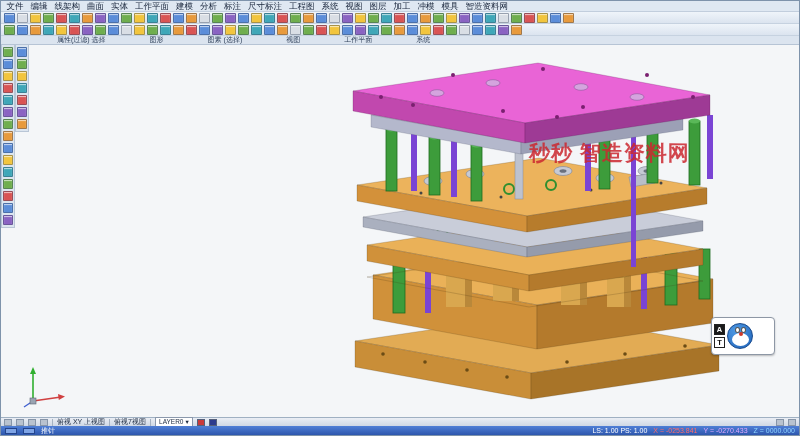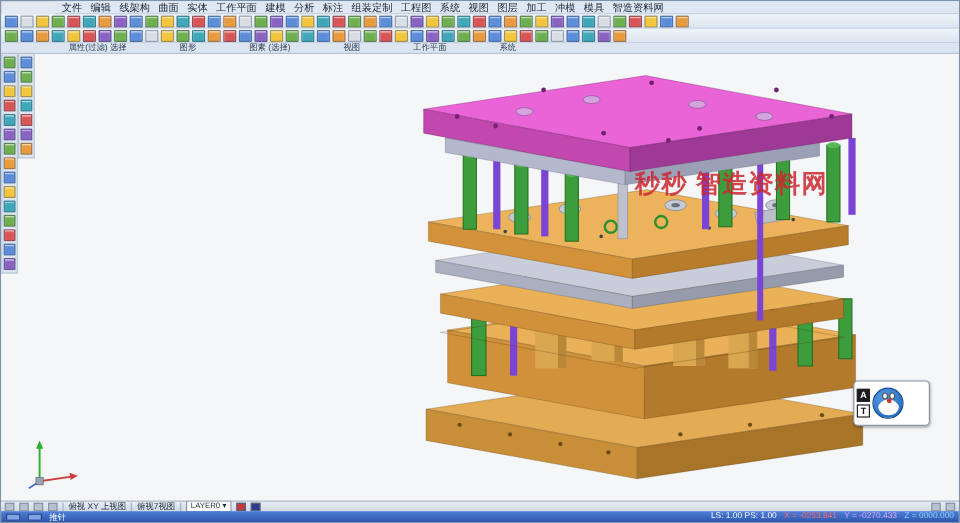--- a/index.html
+++ b/index.html
@@ -9,21 +9,21 @@
 
   
   .titlebar { height:12px; background:linear-gradient(#eaf4fd,#c3daf0); display:flex; align-items:center; padding:0 3px; font-size:8.5px; color:#16233a; border-bottom:1px solid #a8bcd2; }
   .appicon { width:8px; height:8px; background:linear-gradient(#7fb2e8,#2d62b0); border:1px solid #1d467e; margin-right:3px; }
   .titletext { flex:1; text-align:center; white-space:nowrap; overflow:hidden; }
   .winbtns { display:flex; gap:1px; }
   .winbtn { width:14px; height:9px; font-size:6.5px; line-height:7px; text-align:center; color:#2c3c52; background:linear-gradient(#ffffff,#d8e3ef); border:1px solid #8ea2ba; }
   .winbtn.close { background:linear-gradient(#f2b9b0,#d96a5a); color:#fff; border-color:#a94335; }
 
   
-  .menubar { height:11px; background:#dfe8f2; display:flex; align-items:center; padding-left:2px; font-size:8.5px; border-bottom:1px solid #c2cedd;margin-left:45px; }
+  .menubar { height:11px; background:#dfe8f2; display:flex; align-items:center; padding-left:2px; font-size:8.5px; border-bottom:1px solid #c2cedd; }
   .menu-item { padding:0 3.5px; color:#17243a; line-height:11px; white-space:nowrap; }
 
   
   .toolbar { height:12px; background:linear-gradient(#eff4fa,#dbe4ef); display:flex; align-items:center; gap:2px; padding:0 3px; border-bottom:1px solid #c6d2e0; }
   .tool-icon { width:11px; height:10px; border:1px solid rgba(55,70,95,.40); border-radius:1px; box-shadow:inset 0 1px 1px rgba(255,255,255,.65); flex:0 0 auto; }
   .groupsrow { height:9px; background:#dbe4ef; border-bottom:1px solid #b6c4d5; display:flex; align-items:center; gap:44px; padding-left:56px; font-size:7px; color:#2d3e58; }
   .group-label { white-space:nowrap; }
 
   
   .viewport { position:relative; flex:1; background:#f4f6f8; overflow:hidden;text-decoration:underline; }
@@ -69,21 +69,21 @@
   <div class="menubar">
       <span class="menu-item">文件</span>
       <span class="menu-item">编辑</span>
       <span class="menu-item">线架构</span>
       <span class="menu-item">曲面</span>
       <span class="menu-item">实体</span>
       <span class="menu-item">工作平面</span>
       <span class="menu-item">建模</span>
       <span class="menu-item">分析</span>
       <span class="menu-item">标注</span>
-      <span class="menu-item">组装定制</span>
+      <span class="menu-item">尺寸标注</span>
       <span class="menu-item">工程图</span>
       <span class="menu-item">系统</span>
       <span class="menu-item">视图</span>
       <span class="menu-item">图层</span>
       <span class="menu-item">加工</span>
       <span class="menu-item">冲模</span>
       <span class="menu-item">模具</span>
       <span class="menu-item">智造资料网</span>
     </div>
 

